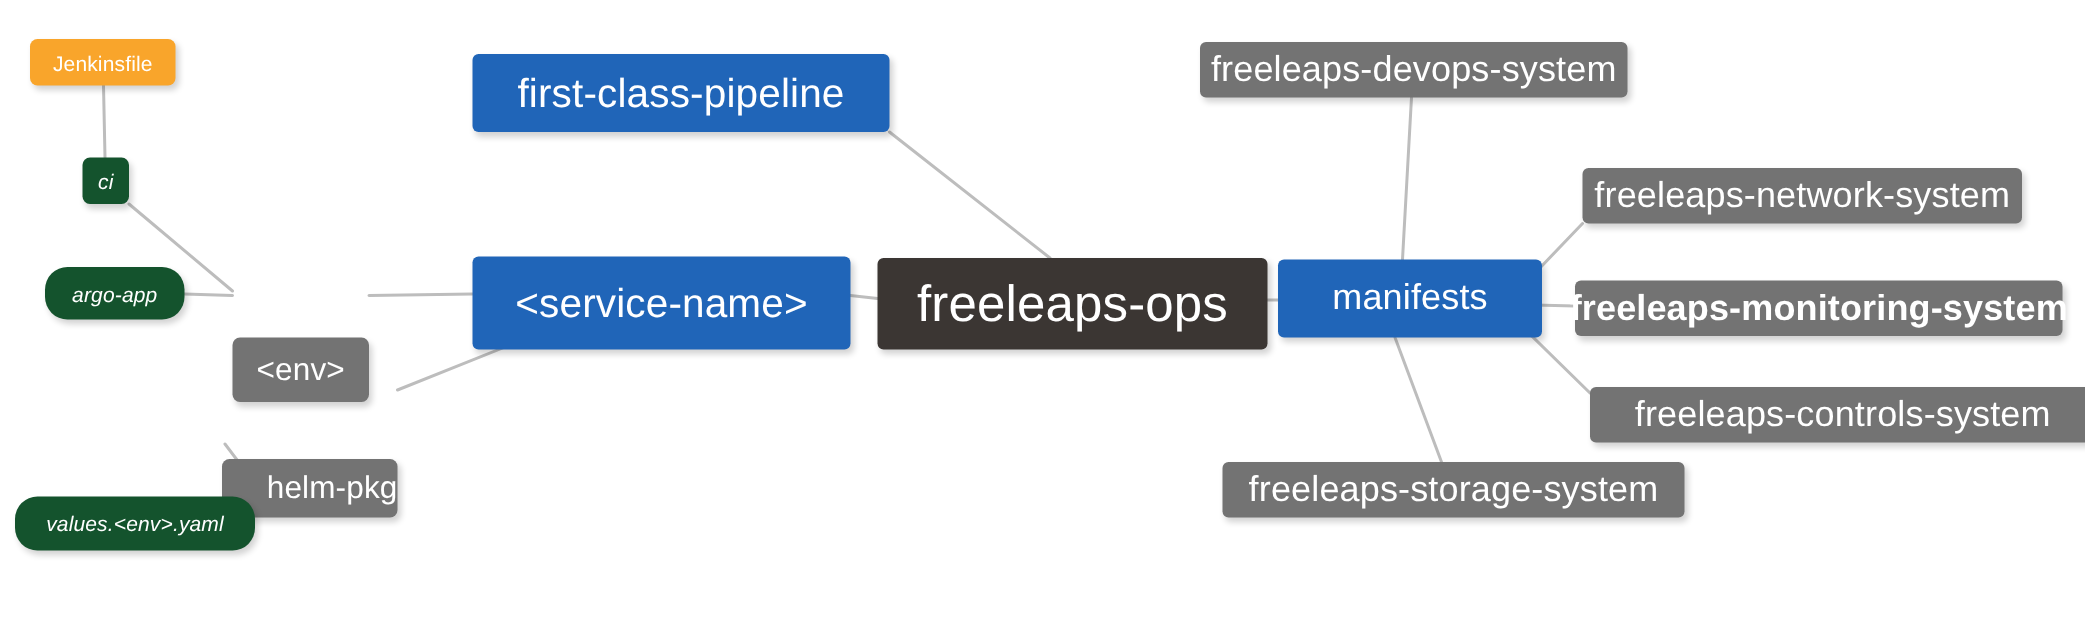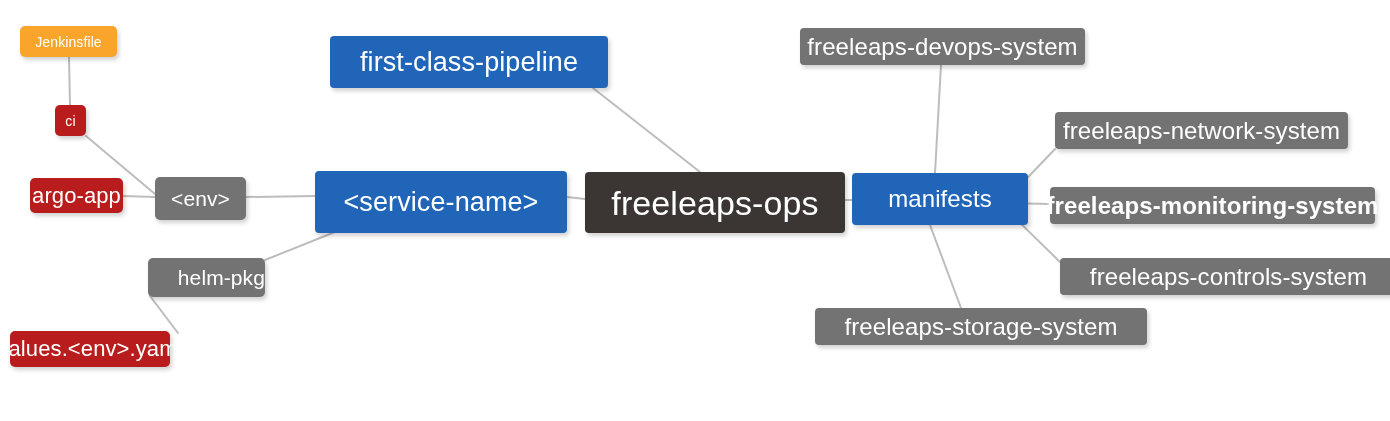--- a/index.html
+++ b/index.html
@@ -42,28 +42,28 @@
     z-index: 2;
   }
   .node-label {
     display: block;
   }
   
   .n-root   { background: #3b3633; }
   .n-blue   { background: #2065b8; }
   .n-green  { background: #737373; }
   .n-orange { background: #f9a52b; }
-  .n-red    { background: #b91c1c; }
+  .n-red    { background: #14532d; font-style: italic; }
 
   
   .s-root   { font-size: 34px; border-radius: 4px; }
   .s-xl     { font-size: 27px; border-radius: 4px; }
   .s-lg     { font-size: 24px; border-radius: 4px; }
-  .s-md     { font-size: 21px; border-radius: 5px; }
-  .s-sm     { font-size: 22px; border-radius: 5px; }
+  .s-md     { font-size: 21px; border-radius: 5px; margin-top: 48px; }
+  .s-sm     { font-size: 14px; border-radius: 15px; }
   .s-xs     { font-size: 14px; border-radius: 5px; }
 </style>
 </head>
 <body>
 
 <div id="canvas">
   <svg id="edges" viewBox="0 0 1390 421" preserveAspectRatio="none">
       <line x1="69" y1="57" x2="70" y2="105" stroke="#bdbdbd" stroke-width="2" stroke-linecap="round"></line>
       <line x1="86" y1="136" x2="155" y2="194" stroke="#bdbdbd" stroke-width="2" stroke-linecap="round"></line>
       <line x1="123" y1="196" x2="155" y2="197" stroke="#bdbdbd" stroke-width="2" stroke-linecap="round"></line>
@@ -76,21 +76,21 @@
       <line x1="935" y1="173" x2="941" y2="65" stroke="#bdbdbd" stroke-width="2" stroke-linecap="round"></line>
       <line x1="1010" y1="196" x2="1055" y2="149" stroke="#bdbdbd" stroke-width="2" stroke-linecap="round"></line>
       <line x1="1010" y1="203" x2="1050" y2="204" stroke="#bdbdbd" stroke-width="2" stroke-linecap="round"></line>
       <line x1="1010" y1="213" x2="1060" y2="262" stroke="#bdbdbd" stroke-width="2" stroke-linecap="round"></line>
       <line x1="930" y1="225" x2="961" y2="308" stroke="#bdbdbd" stroke-width="2" stroke-linecap="round"></line>
     </svg>
   <div id="node-layer">
       <div class="node n-root s-root" style="left: 585px; top: 172px; width: 260px; height: 61px;">
         <span class="node-label">freeleaps-ops</span>
       </div>
-      <div class="node n-blue s-xl" style="left: 315px; top: 36px; width: 278px; height: 52px; margin-left: 15px;">
+      <div class="node n-blue s-xl" style="left: 315px; top: 36px; width: 278px; height: 52px;">
         <span class="node-label">first-class-pipeline</span>
       </div>
       <div class="node n-blue s-xl" style="left: 315px; top: 171px; width: 252px; height: 62px;">
         <span class="node-label">&lt;service-name&gt;</span>
       </div>
       <div class="node n-blue s-lg" style="left: 852px; top: 173px; width: 176px; height: 52px;">
         <span class="node-label">manifests</span>
       </div>
       <div class="node n-green s-md" style="left: 155px; top: 177px; width: 91px; height: 43px;">
         <span class="node-label">&lt;env&gt;</span>
@@ -103,21 +103,21 @@
       </div>
       <div class="node n-green s-lg" style="left: 1055px; top: 112px; width: 293px; height: 37px; justify-content: center;">
         <span class="node-label">freeleaps-network-system</span>
       </div>
       <div class="node n-green s-lg" style="left: 1050px; top: 187px; width: 325px; height: 37px; font-weight: bold;">
         <span class="node-label">freeleaps-monitoring-system</span>
       </div>
       <div class="node n-green s-lg" style="left: 1060px; top: 258px; width: 337px; height: 37px;">
         <span class="node-label">freeleaps-controls-system</span>
       </div>
-      <div class="node n-green s-lg" style="left: 815px; top: 308px; width: 332px; height: 37px;">
+      <div class="node n-green s-lg" style="left: 815px; top: 308px; width: 308px; height: 37px;">
         <span class="node-label">freeleaps-storage-system</span>
       </div>
       <div class="node n-orange s-xs" style="left: 20px; top: 26px; width: 97px; height: 31px;">
         <span class="node-label">Jenkinsfile</span>
       </div>
       <div class="node n-red s-xs" style="left: 55px; top: 105px; width: 31px; height: 31px;">
         <span class="node-label">ci</span>
       </div>
       <div class="node n-red s-sm" style="left: 30px; top: 178px; width: 93px; height: 35px;">
         <span class="node-label">argo-app</span>

